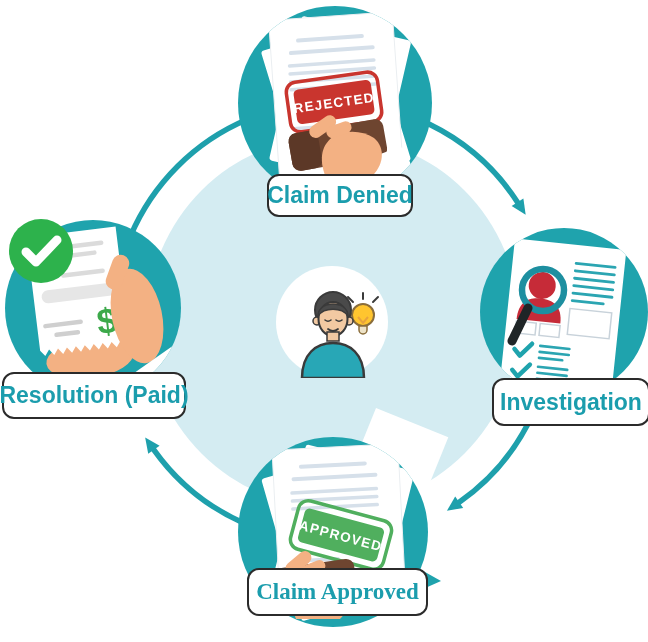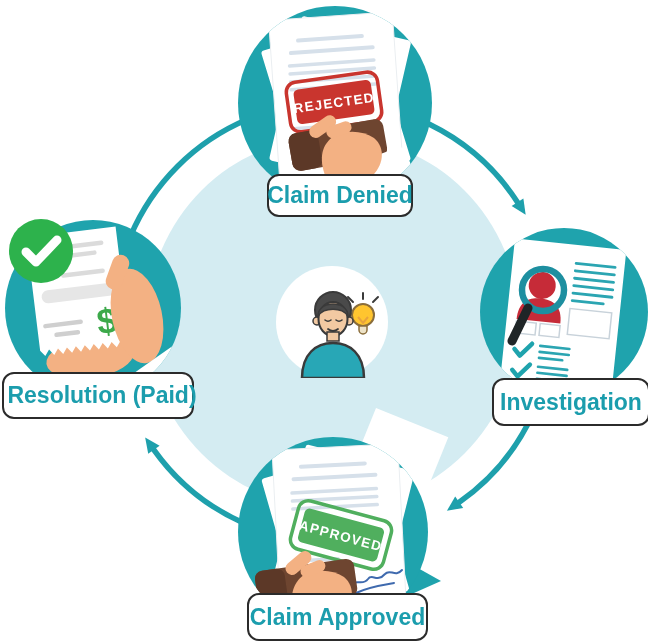--- a/index.html
+++ b/index.html
@@ -13,22 +13,22 @@
   #stage-bottom{left:238px;top:437px;width:190px;height:190px;}
   #stage-left{left:5px;top:220px;width:176px;height:176px;}
   #center-figure{position:absolute;left:276px;top:266px;width:112px;height:112px;border-radius:50%;
                  background:#fff;z-index:4;}
   #check-badge{position:absolute;left:8px;top:218px;width:66px;height:66px;z-index:5;}
   .label-pill{position:absolute;z-index:6;background:#fff;border:2px solid #2b2b2b;border-radius:12px;
               display:flex;align-items:center;justify-content:center;
               color:#1B9DAD;font-weight:bold;font-size:23px;white-space:nowrap;}
   #label-top{left:267px;top:174px;width:142px;height:39px;}
   #label-right{left:492px;top:378px;width:154px;height:44px;}
-  #label-bottom{left:247px;top:593px;width:177px;height:44px;}
-  #label-left{left:2px;top:372px;width:180px;height:43px;padding-left:8px;}
+  #label-bottom{left:247px;top:568px;width:177px;height:44px;font-family:Liberation Serif, serif;}
+  #label-left{left:2px;top:372px;width:180px;height:43px;}
   .stamp-text{font-family:"Liberation Sans",sans-serif;}
 </style>
 </head>
 <body>
 
 <div id="canvas">
 
   <svg id="bg-svg" width="648" height="642" viewBox="0 0 648 642">
     <circle cx="333" cy="322" r="186" fill="#D4ECF2"></circle>
 

